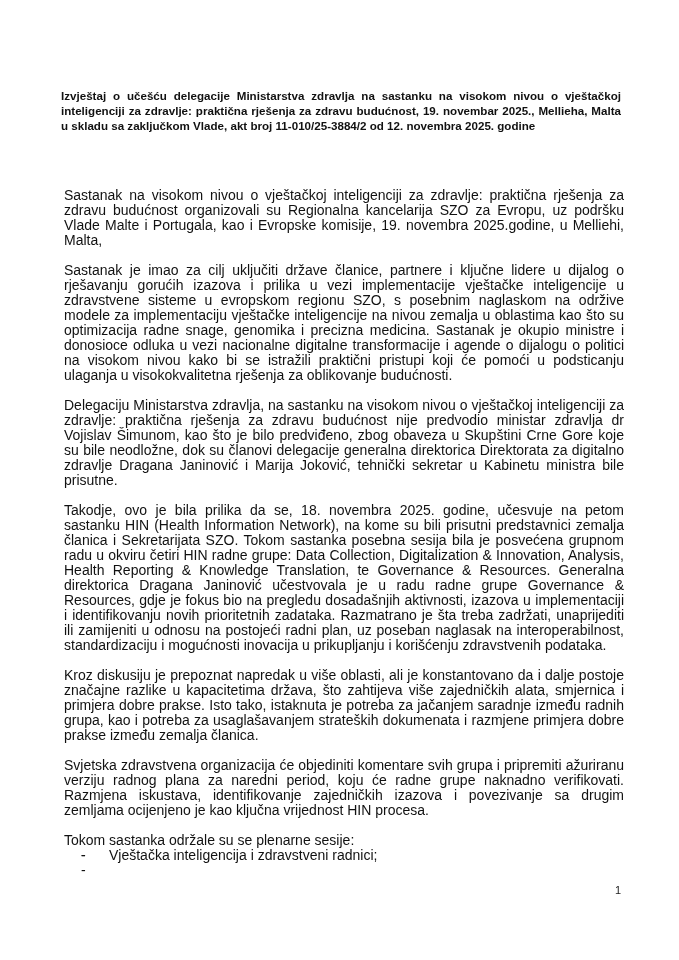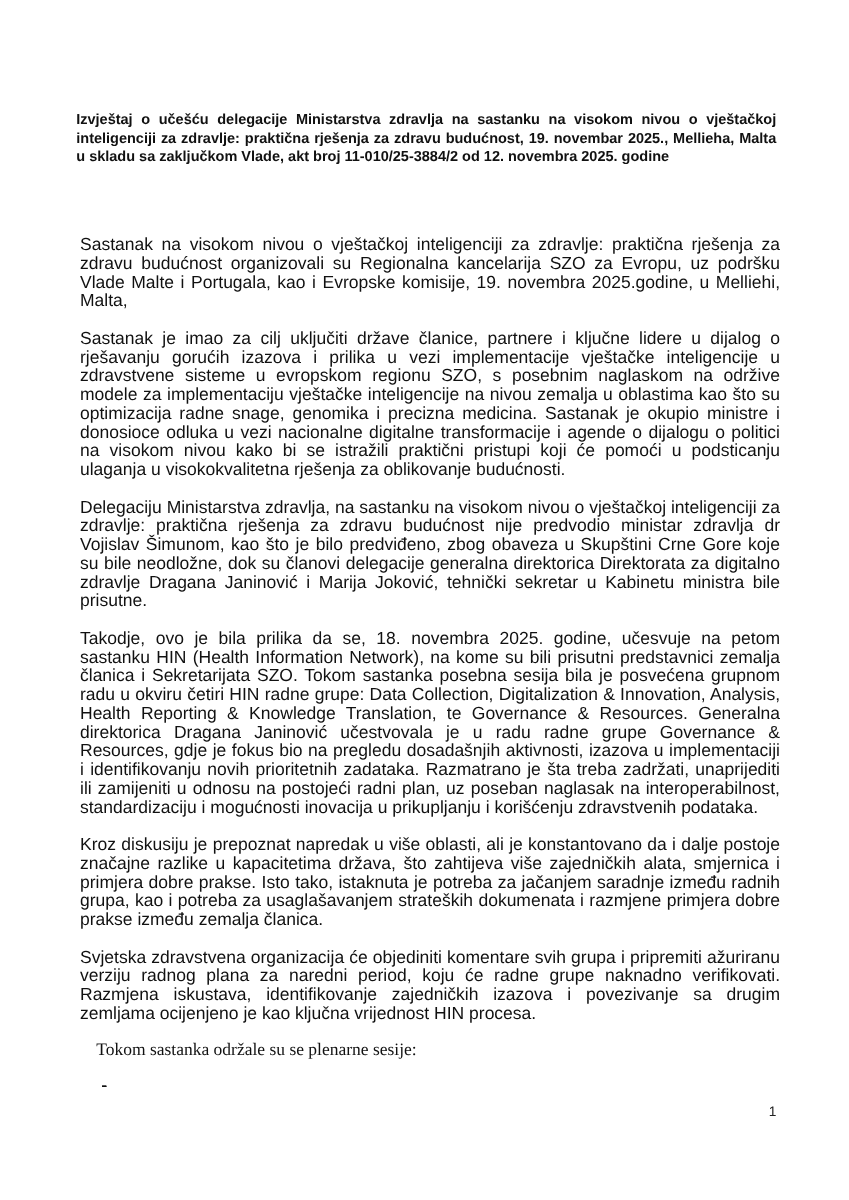--- a/index.html
+++ b/index.html
@@ -11,21 +11,21 @@
   .title {
     position: absolute; left: 61px; top: 88px; width: 560px;
     font-weight: bold; font-size: 11.6px; line-height: 15px; text-align: justify;
     text-align-last: left;
   }
   .body {
     position: absolute; left: 64px; top: 188px; width: 560px;
     font-size: 14px; line-height: 15px;
   }
   .para { margin: 0 0 15px 0; text-align: justify; text-align-last: left; }
-  .intro { margin: 13px; font-family: Liberation Serif, serif; }
+  .intro { margin: 0; }
   ul.sessions { list-style: none; margin: 0; padding: 0; }
   ul.sessions li { position: relative; padding-left: 45px; line-height: 15px; }
   ul.sessions li .dash { position: absolute; left: 17px; top: 0; }
   .page-number {
     position: absolute; left: 615px; top: 884px; font-size: 11px; color: #222;
   }
 </style>
 </head>
 <body>
 
@@ -39,20 +39,21 @@
     <p class="para">Takodje, ovo je bila prilika da se, 18. novembra 2025. godine, učesvuje na petom sastanku HIN (Health Information Network), na kome su bili prisutni predstavnici zemalja članica i Sekretarijata SZO. Tokom sastanka posebna sesija bila je posvećena grupnom radu u okviru četiri HIN radne grupe: Data Collection, Digitalization &amp; Innovation, Analysis, Health Reporting &amp; Knowledge Translation, te Governance &amp; Resources. Generalna direktorica Dragana Janinović učestvovala je u radu radne grupe Governance &amp; Resources, gdje je fokus bio na pregledu dosadašnjih aktivnosti, izazova u implementaciji i identifikovanju novih prioritetnih zadataka. Razmatrano je šta treba zadržati, unaprijediti ili zamijeniti u odnosu na postojeći radni plan, uz poseban naglasak na interoperabilnost, standardizaciju i mogućnosti inovacija u prikupljanju i korišćenju zdravstvenih podataka.</p>
     <p class="para">Kroz diskusiju je prepoznat napredak u više oblasti, ali je konstantovano da i dalje postoje značajne razlike u kapacitetima država, što zahtijeva više zajedničkih alata, smjernica i primjera dobre prakse. Isto tako, istaknuta je potreba za jačanjem saradnje između radnih grupa, kao i potreba za usaglašavanjem strateških dokumenata i razmjene primjera dobre prakse između zemalja članica.</p>
     <p class="para">Svjetska zdravstvena organizacija će objediniti komentare svih grupa i pripremiti ažuriranu verziju radnog plana za naredni period, koju će radne grupe naknadno verifikovati. Razmjena iskustava, identifikovanje zajedničkih izazova i povezivanje sa drugim zemljama ocijenjeno je kao ključna vrijednost HIN procesa.</p>
     <p class="intro">Tokom sastanka održale su se plenarne sesije:</p>
     <ul class="sessions">
       <li>
         <span class="dash">-</span>
       </li>
       <li>
         <span class="dash">-</span>
+        <span>Vještačka inteligencija i zdravstveni radnici;</span>
       </li>
       <li>
         <span class="dash">-</span>
       </li>
     </ul>
   </div>
 
   <div class="page-number">1</div>
 </div>
 

